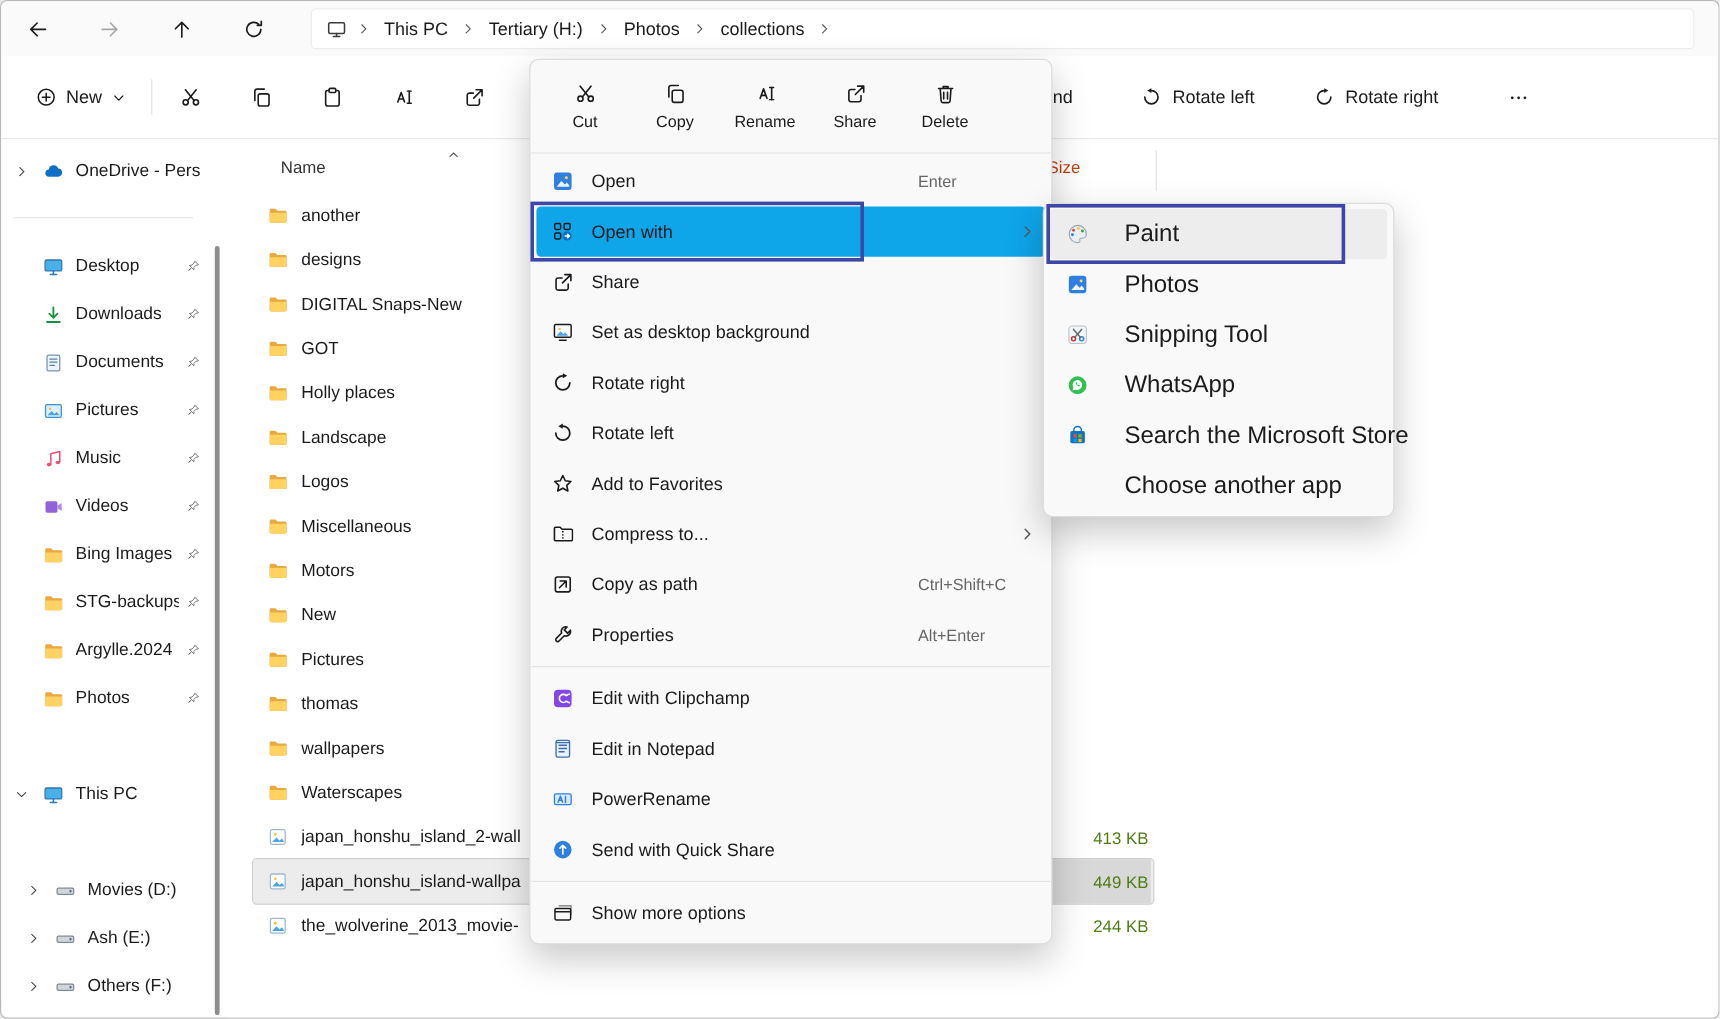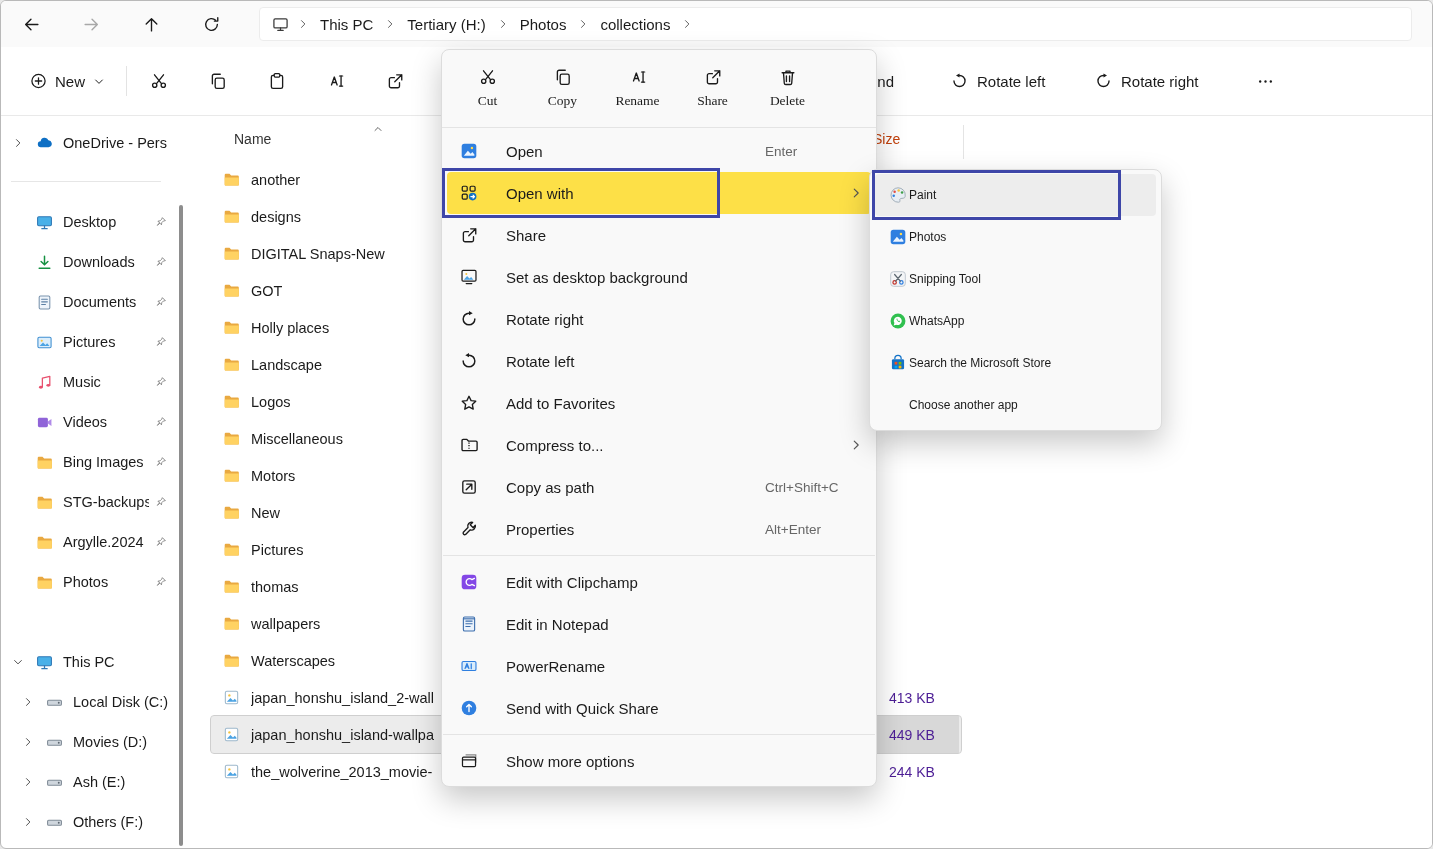--- a/index.html
+++ b/index.html
@@ -42,45 +42,45 @@
   
   .filearea{position:absolute;left:188px;top:116px;right:0;bottom:0;background:#fff}
   .fl-sortcaret{position:absolute;left:183px;top:6px;color:#555}
   .fl-header-name{position:absolute;left:45px;top:14px;font-size:14px;color:#333}
   .fl-header-size{position:absolute;left:684px;top:14px;font-size:14px;color:#c2410c}
   .fl-coldiv{position:absolute;left:774px;top:8px;width:1px;height:34px;background:#e4e4e4}
   .rows{position:absolute;left:22px;top:44px;width:750px}
   .frow{position:relative;height:37px;display:flex;align-items:center;border-radius:3px;font-size:14.5px}
   .frow .ficon{margin-left:12px;flex:none}
   .fname{margin-left:11px;white-space:nowrap;overflow:hidden}
-  .fsize{position:absolute;right:4px;width:90px;text-align:center;font-size:14px;color:#4c1d95;z-index:2}
+  .fsize{position:absolute;right:4px;width:90px;text-align:right;font-size:14px;color:#4d7c0f;z-index:2}
   .frow.selected{background:#ececec;outline:1px solid #cfcfcf}
   .sel-size-bg{position:absolute;left:666px;right:2px;top:0;bottom:0;background:#d8d8d8;z-index:1}
 
   
   .ctx{position:absolute;left:440px;top:48px;width:436px;background:#f9f9f9;border:1px solid #dcdcdc;border-radius:8px;box-shadow:0 12px 30px rgba(0,0,0,.22);z-index:10;box-sizing:border-box;padding-bottom:4px}
   .ctx-quick{display:flex;height:77px;align-items:center;padding-left:8px;box-sizing:border-box}
-  .qa{width:75px;height:64px;display:flex;flex-direction:column;align-items:center;justify-content:center;gap:7px;border-radius:4px;background:transparent;border:none;font-family:Liberation Serif, serif;color:#1b1b1b;padding:0}
+  .qa{width:75px;height:64px;display:flex;flex-direction:column;align-items:center;justify-content:center;gap:7px;border-radius:4px;background:transparent;border:none;font-family:Liberation Sans, sans-serif;color:#1b1b1b;padding:0}
   .qa-label{font-size:13.5px}
   .ctx-sep{height:1px;background:#e4e4e4;margin:0}
   .ctx-sep.inner{margin:5px 1px}
   .ctx-list{padding-top:2px}
   .mi{position:relative;height:42px;margin:0 5px;border-radius:4px;display:flex;align-items:center;padding:0 14px 0 12px;box-sizing:border-box}
-  .mi.is-hover{background:#fde047}
+  .mi.is-hover{background:#0ea5e9}
   .mi-ic{width:20px;display:flex;justify-content:center;flex:none}
-  .mi-label{margin-left:27px;font-size:15px;white-space:nowrap}
+  .mi-label{margin-left:14px;font-size:15px;white-space:nowrap}
   .mi-accel{position:absolute;left:318px;font-size:13.5px;color:#666;white-space:nowrap}
   .mi-chev{position:absolute;right:8px;color:#555;display:flex}
 
   
   .submenu{position:absolute;left:868px;top:168px;width:293px;background:#f9f9f9;border:1px solid #dcdcdc;border-radius:8px;box-shadow:0 12px 30px rgba(0,0,0,.22);z-index:12;box-sizing:border-box;padding:4px 0}
   .smi{position:relative;height:42px;margin:0 5px;border-radius:4px;display:flex;align-items:center;padding:0 12px;box-sizing:border-box}
   .smi.is-hover{background:#ededed}
   .smi .mi-ic{width:22px}
-  .smi-label{margin-left:0;font-size:12px;white-space:nowrap}
+  .smi-label{margin-left:28px;font-size:20px;white-space:nowrap}
 
   
   .annot{position:absolute;border:3px solid #3e46a8;z-index:30;pointer-events:none}
   .annot-openwith{left:441px;top:167px;width:272px;height:44px}
   .annot-paint{left:871px;top:169px;width:243px;height:44px}
 </style>
 </head>
 <body>
 
 <svg width="0" height="0" style="position:absolute">
@@ -566,33 +566,20 @@
             <use href="#i-chev-d"></use>
           </svg>
         </span>
       <span class="slot-icon">
           <svg class="ic ic17">
             <use href="#i-monitor-c"></use>
           </svg>
         </span>
       <span class="side-label">This PC</span>
     </div>
-    <div class="side-item lvl2" style="top:566px">
-      <span class="slot-chev">
-          <svg class="ic ic12">
-            <use href="#i-chev-r"></use>
-          </svg>
-        </span>
-      <span class="slot-icon">
-          <svg class="ic ic17">
-            <use href="#i-drive"></use>
-          </svg>
-        </span>
-      <span class="side-label">Local Disk (C:)</span>
-    </div>
     <div class="side-item lvl2" style="top:606px">
       <span class="slot-chev">
           <svg class="ic ic12">
             <use href="#i-chev-r"></use>
           </svg>
         </span>
       <span class="slot-icon">
           <svg class="ic ic17">
             <use href="#i-drive"></use>
           </svg>

